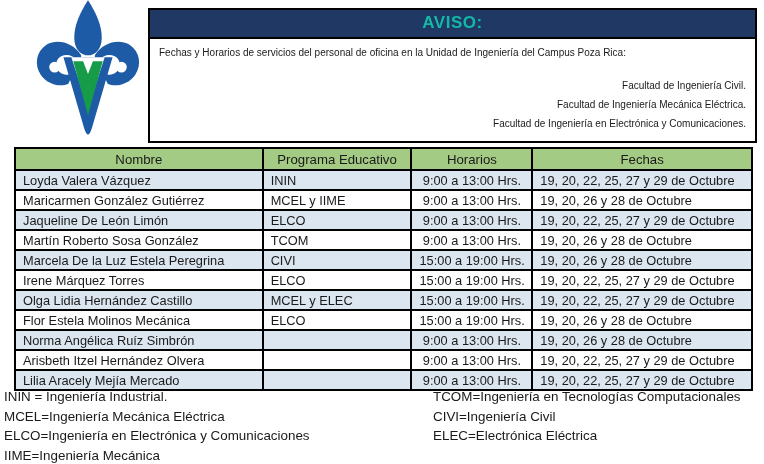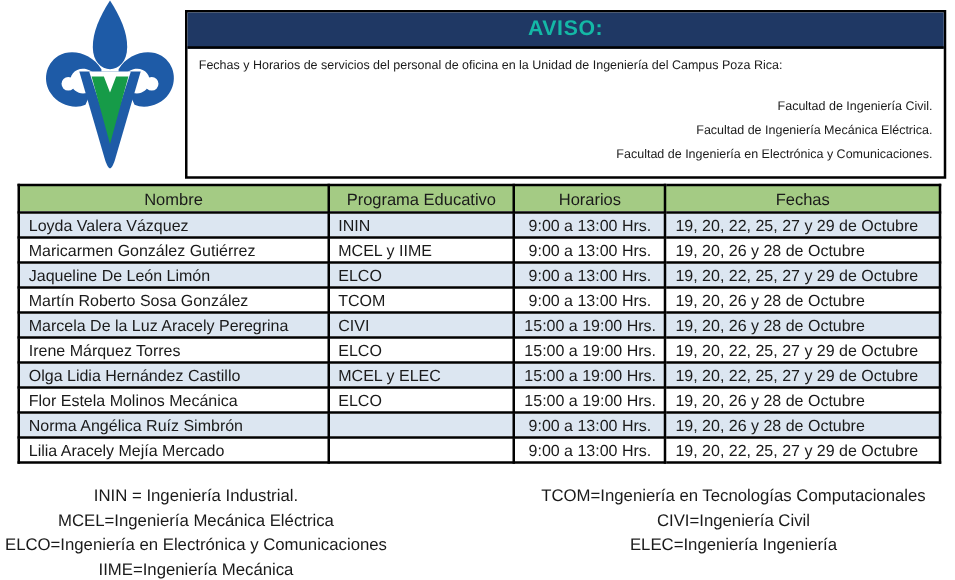--- a/index.html
+++ b/index.html
@@ -34,21 +34,21 @@
     border:2px solid #000;padding:1px 7px;height:16px;
     white-space:nowrap;overflow:hidden;font-weight:normal;
   }
   table.sched th{
     background:#A4CB84;text-align:center;font-size:13.2px;padding:2px 4px;
   }
   table.sched td{background:#ffffff;text-align:left;}
   table.sched tbody tr:nth-child(odd) td{background:#DCE6F1;}
   table.sched td.c-horarios{text-align:center;}
   
-  .legend-col{position:absolute;top:387px;font-size:13.4px;line-height:19.5px;text-align:center;}
+  .legend-col{position:absolute;top:387px;font-size:13.4px;line-height:19.5px;}
   .legend-col.left{left:4px;}
   .legend-col.right{left:433px;}
   .legend-col div{white-space:nowrap;}
 </style>
 </head>
 <body>
 
 <div class="logo">
   <svg viewBox="0 0 110 150" aria-hidden="true">
 
@@ -113,21 +113,21 @@
         <td class="c-horarios">9:00 a 13:00 Hrs.</td>
         <td>19, 20, 22, 25, 27 y 29 de Octubre</td>
       </tr>
       <tr>
         <td>Martín Roberto Sosa González</td>
         <td>TCOM</td>
         <td class="c-horarios">9:00 a 13:00 Hrs.</td>
         <td>19, 20, 26 y 28 de Octubre</td>
       </tr>
       <tr>
-        <td>Marcela De la Luz Aracely Peregrina</td>
+        <td>Marcela De la Luz Estela Peregrina</td>
         <td>CIVI</td>
         <td class="c-horarios">15:00 a 19:00 Hrs.</td>
         <td>19, 20, 26 y 28 de Octubre</td>
       </tr>
       <tr>
         <td>Irene Márquez Torres</td>
         <td>ELCO</td>
         <td class="c-horarios">15:00 a 19:00 Hrs.</td>
         <td>19, 20, 22, 25, 27 y 29 de Octubre</td>
       </tr>
@@ -143,31 +143,37 @@
         <td class="c-horarios">15:00 a 19:00 Hrs.</td>
         <td>19, 20, 26 y 28 de Octubre</td>
       </tr>
       <tr>
         <td>Norma Angélica Ruíz Simbrón</td>
         <td></td>
         <td class="c-horarios">9:00 a 13:00 Hrs.</td>
         <td>19, 20, 26 y 28 de Octubre</td>
       </tr>
       <tr>
+        <td>Arisbeth Itzel Hernández Olvera</td>
+        <td></td>
+        <td class="c-horarios">9:00 a 13:00 Hrs.</td>
+        <td>19, 20, 22, 25, 27 y 29 de Octubre</td>
+      </tr>
+      <tr>
         <td>Lilia Aracely Mejía Mercado</td>
         <td></td>
         <td class="c-horarios">9:00 a 13:00 Hrs.</td>
         <td>19, 20, 22, 25, 27 y 29 de Octubre</td>
       </tr>
     </tbody>
 </table>
 
 <div class="legend-col left" id="legend-left">
     <div>ININ = Ingeniería Industrial.</div>
     <div>MCEL=Ingeniería Mecánica Eléctrica</div>
     <div>ELCO=Ingeniería en Electrónica y Comunicaciones</div>
     <div>IIME=Ingeniería Mecánica</div>
   </div>
 <div class="legend-col right" id="legend-right">
     <div>TCOM=Ingeniería en Tecnologías Computacionales</div>
     <div>CIVI=Ingeniería Civil</div>
-    <div>ELEC=Ingeniería Ingeniería</div>
+    <div>ELEC=Electrónica Eléctrica</div>
   </div>
 
 </body></html>

